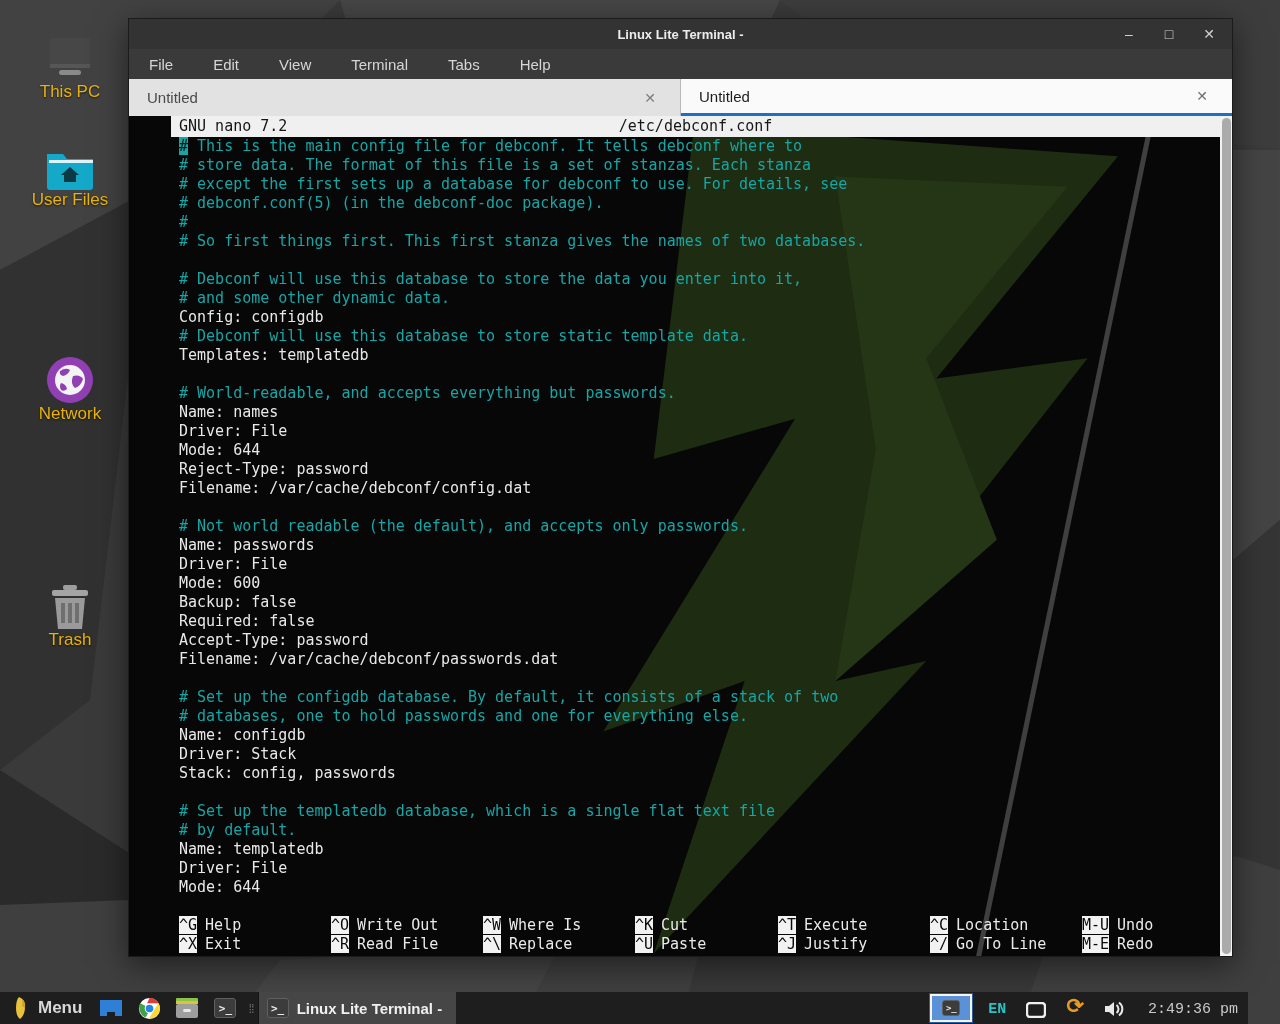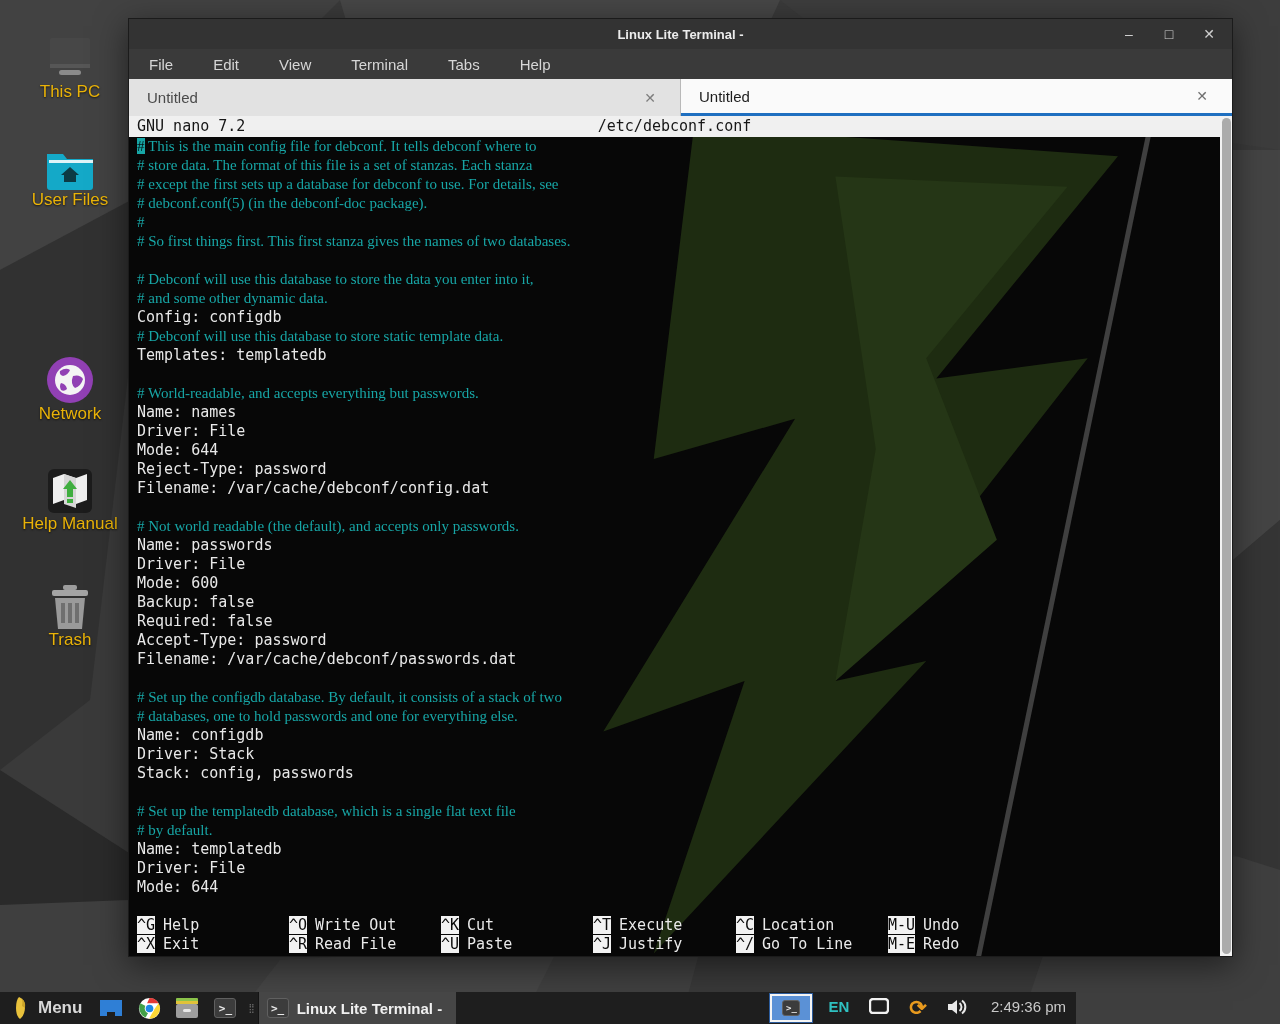--- a/index.html
+++ b/index.html
@@ -36,57 +36,57 @@
   .tab.inactive { background:#e2e2e2; border-right:1px solid #b9b9b9; }
   .tab.inactive .tlabel { color:#4a4a4a; }
   .tab.inactive .tclose { color:#7d7d7d; }
   .tab.active { background:#fafafa; border-bottom:3px solid #1f6fc0; }
   .tab.active .tlabel { color:#1d1d1d; }
   .tab.active .tclose { color:#6f6f6f; }
 
   
   #termwrap { flex:1; display:flex; background:#070707; position:relative; overflow:hidden; }
   #term { flex:1; display:flex; flex-direction:column; position:relative; z-index:1;
-          font-family:"DejaVu Sans Mono", monospace; font-size:15px; line-height:19px; }
+          font-family:"DejaVu Sans Mono", monospace; font-size:15px; line-height:19px;padding-left:42px; }
   #watermark { position:absolute; inset:0; z-index:0; pointer-events:none; }
   #nano-header { height:21px; background:#f0f0f0; color:#161616; position:relative;
                  white-space:pre; flex:0 0 auto; }
   #nano-ver { position:absolute; left:8px; top:1px; }
   #nano-file { position:absolute; left:0; right:0; top:1px; text-align:center; }
   #editor-lines { padding-left:8px; flex:0 0 auto; position:relative; }
   .ed-line { height:19px; white-space:pre; }
-  .ed-line.cmt { color:#17a6a6;font-family:Liberation Serif, serif; }
+  .ed-line.cmt { color:#17a6a6; }
   .ed-line.pln { color:#e8e8e8; }
   .cursor { background:#17a6a6; color:#041414; }
   #shortcut-bar { margin-top:auto; margin-bottom:2px; padding-left:8px;
                   display:grid; grid-template-columns:152px 152px 152px 143px 152px 152px auto; }
   .sc-col { display:flex; flex-direction:column; }
   .sc-cell { height:19px; white-space:pre; color:#eaeaea; }
   .sc-key { background:#f2f2f2; color:#0a0a0a; }
   .sc-lbl { margin-left:8px; }
   #scrollbar { width:12px; background:#f2f2f2; position:relative; z-index:2; flex:0 0 auto; }
   #scroll-thumb { position:absolute; left:1.5px; top:2px; bottom:2px; width:9px;
                   background:#ababab; border-radius:5px; }
 
   
-  #taskbar { position:absolute; left:0; bottom:0; width:1076px; height:32px;
+  #taskbar { position:absolute; left:0; bottom:0; width:1248px; height:32px;
              background:#1e1e1e; display:flex; align-items:center; z-index:5; }
   #menu-button { display:flex; align-items:center; gap:8px; padding:0 10px 0 12px; height:100%; }
   #menu-label { color:#d8d8d8; font-size:17px; font-weight:bold; }
   .tb-icon { width:24px; height:24px; margin:0 7px; display:flex; align-items:center;
              justify-content:center; flex:0 0 auto; }
   #tb-sep { color:#6a6a6a; font-size:13px; letter-spacing:-1px; margin:0 4px; }
   #task-button { height:100%; background:#464646; display:flex; align-items:center; gap:8px;
                  padding:0 14px 0 8px; border-left:1px solid #141414; min-width:195px; }
   #task-button span { color:#f0f0f0; font-size:15px; font-weight:bold; white-space:nowrap; }
   #tb-spacer { flex:1; }
   #pager { width:42px; height:28px; background:#5b91d6; border:2px solid #f5f5f5;
            outline:1px solid #2c5c9c; display:flex; align-items:center; justify-content:center;
            margin-right:16px; }
-  #tray { display:flex; align-items:flex-start; gap:20px; padding-right:10px; }
+  #tray { display:flex; align-items:flex-end; gap:20px; padding-right:10px;font-family:Liberation Mono, monospace; }
   #tray-lang { color:#2fc1c1; font-size:15px; font-weight:bold; }
   #tray-update { color:#e89a1e; font-size:21px; font-weight:bold; line-height:20px; }
   #tray-clock { color:#c9c9c9; font-size:15px; margin-left:4px; }
 
   .term-mini { width:22px; height:20px; background:#3c3c3c; border:1px solid #606060;
                border-radius:3px; color:#e8e8e8; font-family:"DejaVu Sans Mono",monospace;
                font-size:11px; font-weight:bold; display:flex; align-items:center;
                justify-content:center; }
 </style>
 </head>
@@ -137,32 +137,20 @@
         <circle cx="24" cy="24" r="23" fill="#9140b4"></circle>
         <circle cx="24" cy="24" r="15" fill="#f4f4f4"></circle>
         <path d="M14 15 q6 -4 10 -1 q-2 5 -7 6 q-4 -1 -3 -5z" fill="#9140b4"></path>
         <path d="M27 20 q7 -2 10 3 q-2 7 -8 9 q-5 -4 -2 -12z" fill="#9140b4"></path>
         <path d="M15 27 q5 1 6 6 q-3 3 -6 1 q-2 -4 0 -7z" fill="#9140b4"></path>
       </svg>
     </div>
     <div class="dlabel">Network</div>
   </div>
 
-  <div class="dicon" style="top:462px">
-    <div class="glyph">
-      <svg width="46" height="46" viewBox="0 0 46 46">
-        <rect x="1" y="1" width="44" height="44" rx="6" fill="#1c1c1c"></rect>
-        <path d="M6 10 l11 -4 l12 4 l11 -4 v26 l-11 4 l-12 -4 l-11 4 z" fill="#efefef"></path>
-        <path d="M17 6 v30 l12 4 v-30 z" fill="#d6d6d6"></path>
-        <path d="M23 12 l7 9 h-4 v8 h-6 v-8 h-4 z" fill="#3fae3f"></path>
-        <rect x="20" y="31" width="6" height="4" fill="#3fae3f"></rect>
-      </svg>
-    </div>
-    <div class="dlabel">Help Manual</div>
-  </div>
 
   <div class="dicon" style="top:578px">
     <div class="glyph">
       <svg width="44" height="46" viewBox="0 0 44 46">
         <rect x="15" y="1" width="14" height="5" rx="2" fill="#9d9d9d"></rect>
         <rect x="4" y="6" width="36" height="6" rx="2" fill="#a4a4a4"></rect>
         <path d="M7 14 h30 l-3 31 h-24 z" fill="#9a9a9a"></path>
         <rect x="13" y="19" width="4" height="20" fill="#6f6f6f"></rect>
         <rect x="20" y="19" width="4" height="20" fill="#6f6f6f"></rect>
         <rect x="27" y="19" width="4" height="20" fill="#6f6f6f"></rect>
@@ -259,20 +247,24 @@
         <div id="shortcut-bar">
             <div class="sc-col">
               <div class="sc-cell"><span class="sc-key">^G</span><span class="sc-lbl">Help</span></div>
               <div class="sc-cell"><span class="sc-key">^X</span><span class="sc-lbl">Exit</span></div>
             </div>
             <div class="sc-col">
               <div class="sc-cell"><span class="sc-key">^O</span><span class="sc-lbl">Write Out</span></div>
               <div class="sc-cell"><span class="sc-key">^R</span><span class="sc-lbl">Read File</span></div>
             </div>
             <div class="sc-col">
+              <div class="sc-cell"><span class="sc-key">^W</span><span class="sc-lbl">Where Is</span></div>
+              <div class="sc-cell"><span class="sc-key">^\</span><span class="sc-lbl">Replace</span></div>
+            </div>
+            <div class="sc-col">
               <div class="sc-cell"><span class="sc-key">^K</span><span class="sc-lbl">Cut</span></div>
               <div class="sc-cell"><span class="sc-key">^U</span><span class="sc-lbl">Paste</span></div>
             </div>
             <div class="sc-col">
               <div class="sc-cell"><span class="sc-key">^T</span><span class="sc-lbl">Execute</span></div>
               <div class="sc-cell"><span class="sc-key">^J</span><span class="sc-lbl">Justify</span></div>
             </div>
             <div class="sc-col">
               <div class="sc-cell"><span class="sc-key">^C</span><span class="sc-lbl">Location</span></div>
               <div class="sc-cell"><span class="sc-key">^/</span><span class="sc-lbl">Go To Line</span></div>

